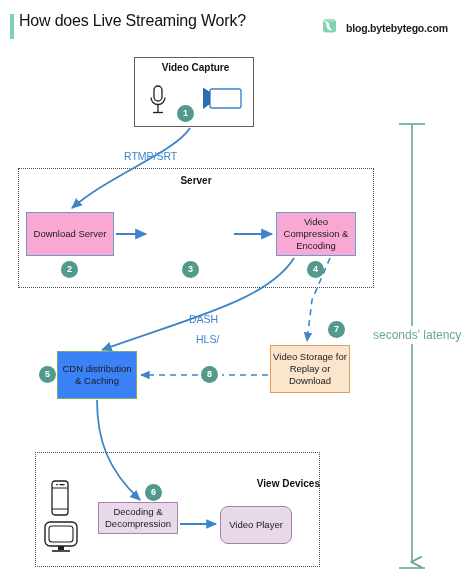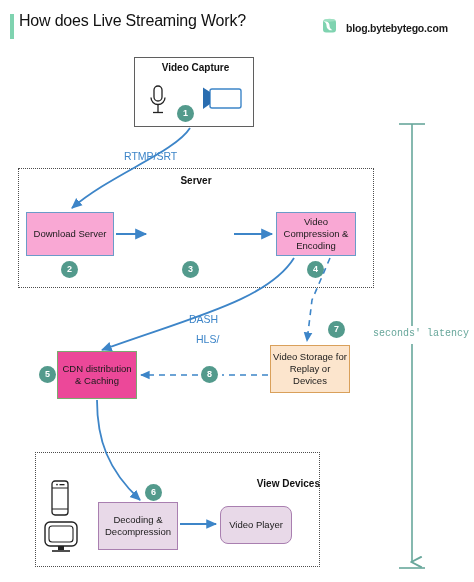--- a/index.html
+++ b/index.html
@@ -68,21 +68,21 @@
     border-width: 1px;
     border-style: solid;
     padding: 2px;
   }
   .blue-node {
     background: #f9a8d4;
     border-color: #6b9bc9;
     color: #1a1a1a;
   }
   .green-node {
-    background: #ec4899;
+    background: #3b82f6;
     border-color: #7aab6f;
     color: #1a1a1a;
   }
   .orange-node {
     background: #fce5cd;
     border-color: #d9a05b;
     color: #1a1a1a;
   }
   .purple-node {
     background: #e8d9e8;
@@ -128,24 +128,23 @@
   
   .edge-label {
     position: absolute;
     font-size: 10.5px;
     color: #3d85c8;
     white-space: nowrap;
     line-height: 12px;
   }
   .latency-label {
     position: absolute;
-    font-size: 10px;
+    font-size: 12px;
     color: #68a79b;
     white-space: nowrap;
-    font-family: Liberation Mono, monospace;
   }
   svg.overlay {
     position: absolute;
     left: 0; top: 0;
     width: 474px; height: 582px;
     pointer-events: none;
   }
   .icon-holder {
     position: absolute;
   }
@@ -198,21 +197,21 @@
   <div class="badge" style="left:61px; top:261px;">2</div>
 
   <div class="badge" style="left:182px; top:261px;">3</div>
 
   <div class="node blue-node" style="left:276px; top:212px; width:80px; height:44px;">Video Compression &amp; Encoding</div>
   <div class="badge" style="left:307px; top:261px;">4</div>
 
   <div class="node green-node" style="left:57px; top:351px; width:80px; height:48px;">CDN distribution &amp; Caching</div>
   <div class="badge" style="left:39px; top:366px;">5</div>
 
-  <div class="node orange-node" style="left:270px; top:345px; width:80px; height:48px;">Video Storage for Replay or Devices</div>
+  <div class="node orange-node" style="left:270px; top:345px; width:80px; height:48px;">Video Storage for Replay or Download</div>
   <div class="badge" style="left:328px; top:321px;">7</div>
   <div class="badge" style="left:201px; top:366px;">8</div>
 
   <div class="group" style="left:35px; top:452px; width:285px; height:115px;"></div>
   <div class="group-title" style="left:35px; top:478px; width:285px;text-align:right;">View Devices</div>
 
   <div class="icon-holder" style="left:48px; top:479px;">
     <svg width="24" height="38" viewBox="0 0 24 38">
       <rect x="4" y="2" width="16" height="34" rx="3" ry="3" fill="#ffffff" stroke="#222" stroke-width="1.3"></rect>
       <line x1="4" y1="9" x2="20" y2="9" stroke="#222" stroke-width="1"></line>
@@ -224,21 +223,21 @@
 
   <div class="icon-holder" style="left:43px; top:520px;">
     <svg width="36" height="34" viewBox="0 0 36 34">
       <rect x="2" y="2" width="32" height="24" rx="5" ry="5" fill="#ffffff" stroke="#222" stroke-width="1.4"></rect>
       <rect x="6" y="6" width="24" height="16" rx="3" ry="3" fill="none" stroke="#222" stroke-width="1.1"></rect>
       <rect x="15" y="26" width="6" height="4" fill="#222"></rect>
       <line x1="9" y1="31" x2="27" y2="31" stroke="#222" stroke-width="1.6"></line>
     </svg>
   </div>
 
-  <div class="node purple-node" style="left:98px; top:502px; width:80px; height:48px;">Decoding &amp; Decompression</div>
+  <div class="node purple-node" style="left:98px; top:502px; width:80px; height:32px;">Decoding &amp; Decompression</div>
   <div class="badge" style="left:145px; top:484px;">6</div>
 
   <div class="node purple-node" style="left:220px; top:506px; width:72px; height:38px;border-radius:8px;">Video Player</div>
 
   <div class="edge-label" style="left:124px; top:150px;">RTMP/SRT</div>
   <div class="edge-label" style="left:196px; top:300px;margin-top:33px;">HLS/</div>
   <div class="edge-label" style="left:189px; top:313px;">DASH</div>
 
   <div class="latency-label" style="left:373px; top:328px;">seconds' latency</div>
 

